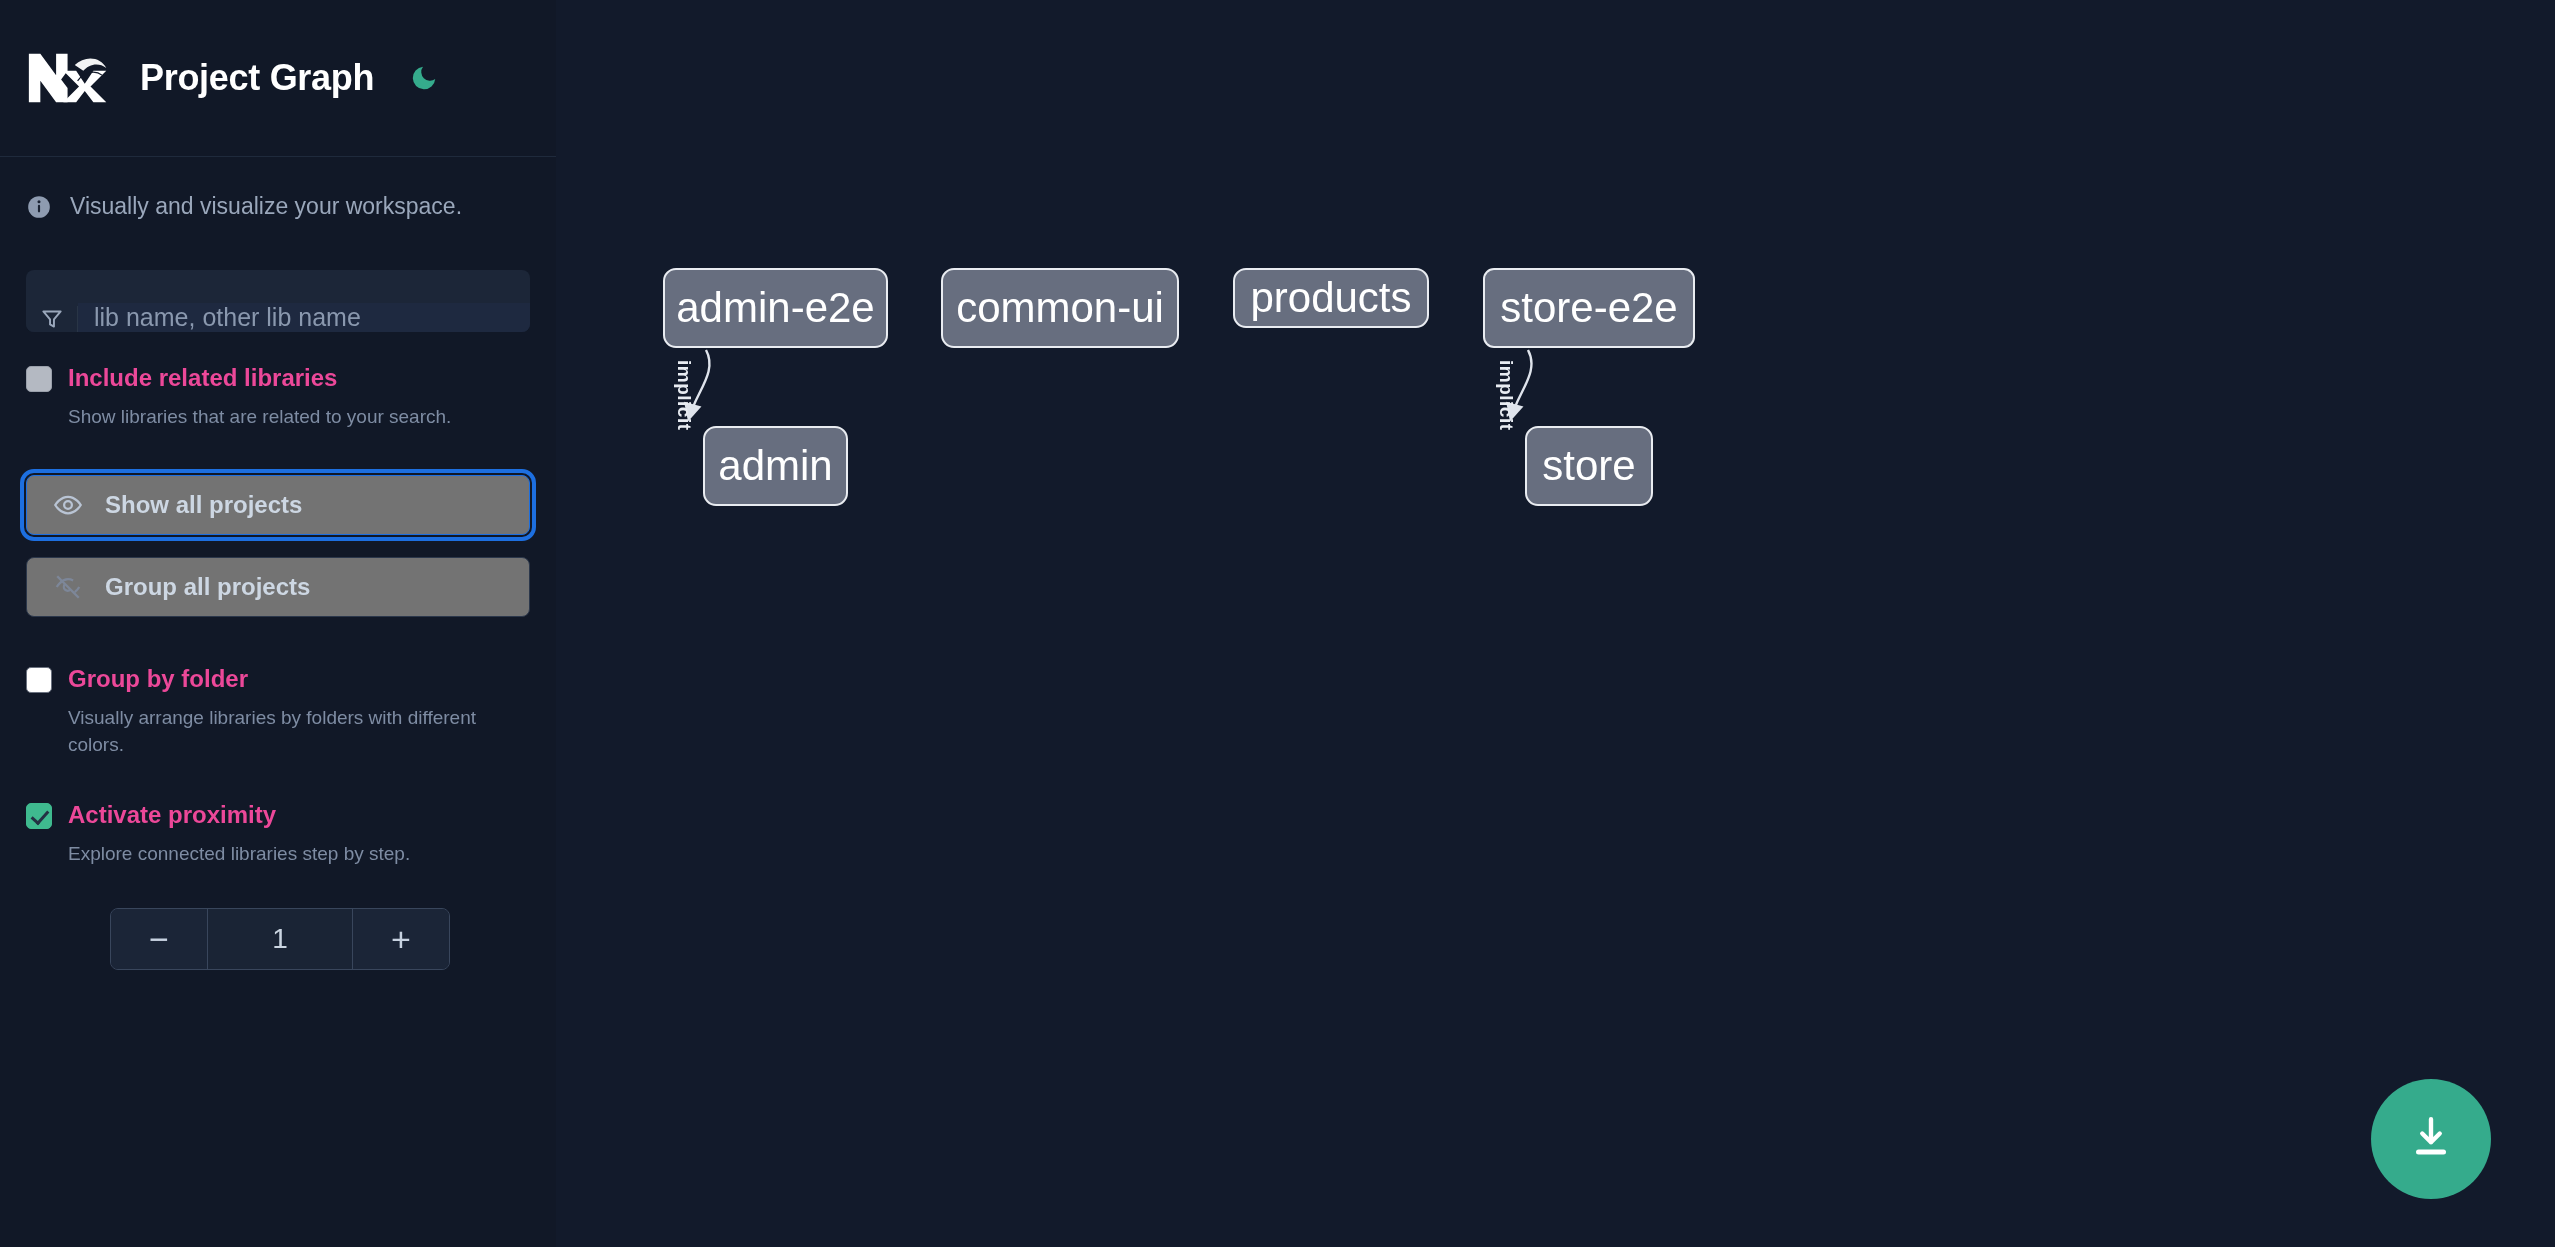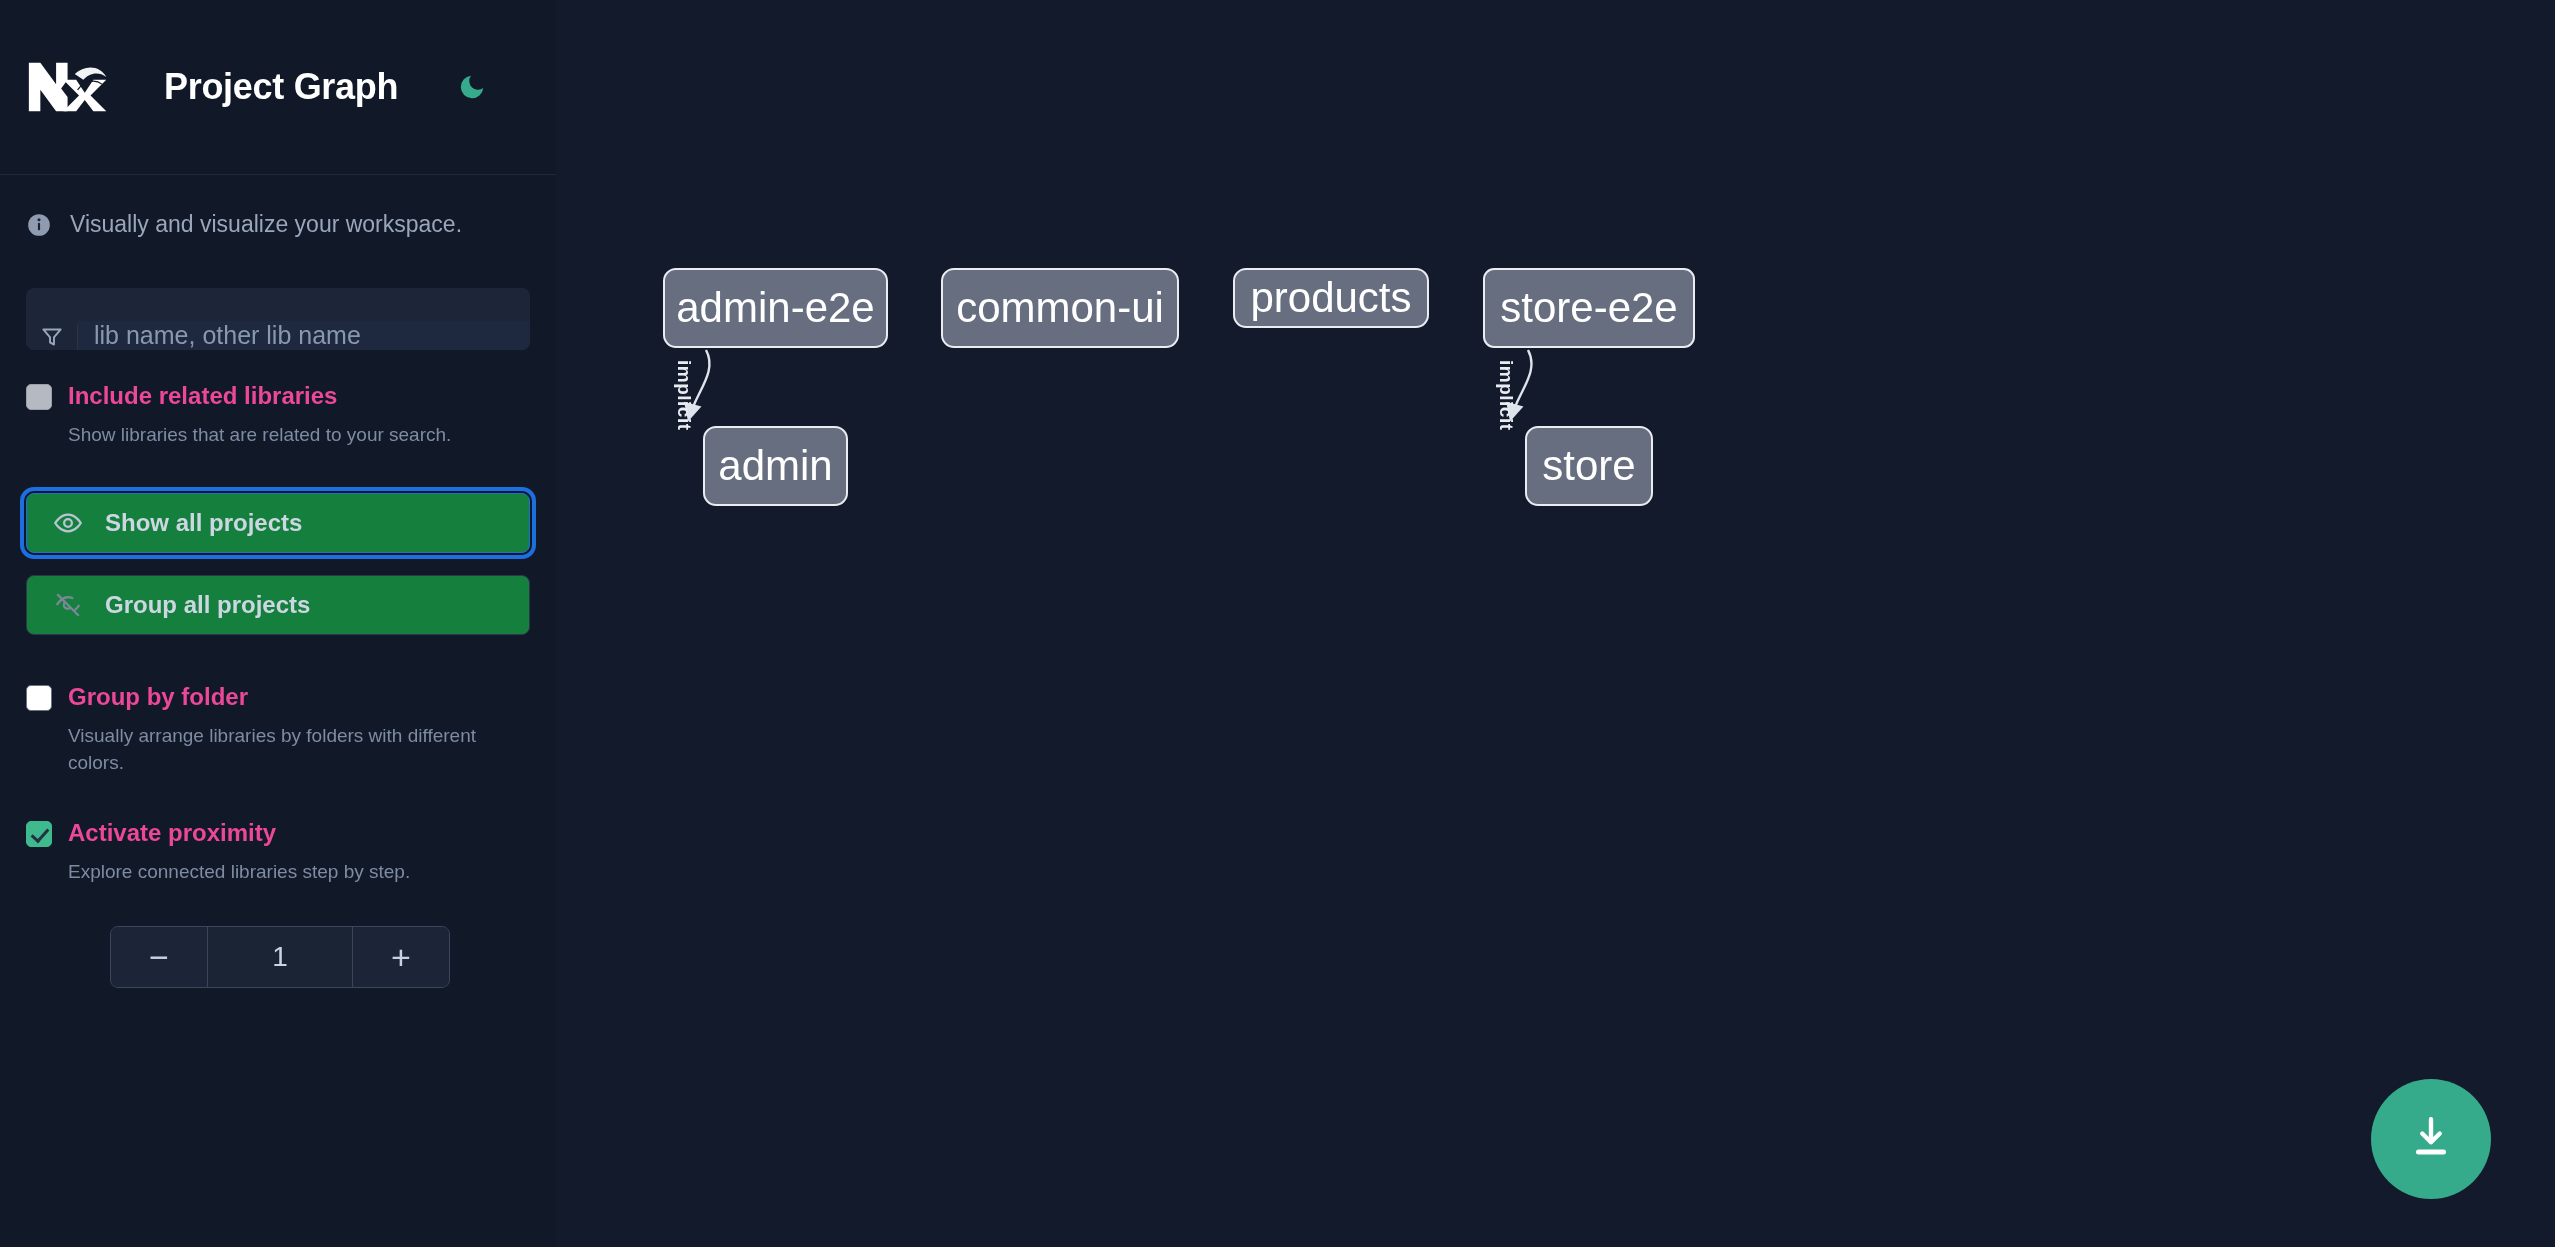--- a/index.html
+++ b/index.html
@@ -13,25 +13,24 @@
 
   
   #sidebar {
     width: 556px; height: 1247px;
     background: #111827;
     position: relative;
     flex: 0 0 556px;
     overflow: hidden;
   }
   .sb-header {
-    height: 175px;
+    height: 157px;
     display: flex; align-items: center;
     padding-left: 26px;
     border-bottom: 1px solid #1f2a3c;
-    gap: 24px;
   }
   .nx-logo { width: 86px; height: 58px; flex: 0 0 86px; }
   .app-title {
     font-size: 36px; font-weight: 700; color: #ffffff;
     margin-left: 28px; letter-spacing: -0.3px;
     white-space: nowrap;
   }
   .theme-toggle {
     margin-left: 30px; width: 40px; height: 40px;
     display: flex; align-items: center; justify-content: center;
@@ -83,21 +82,21 @@
     border: solid #243143; border-width: 0 3.5px 3.5px 0;
     transform: rotate(42deg);
   }
   .opt-body { margin-left: 16px; }
   .opt-title { font-size: 24px; font-weight: 700; color: #ec4899; line-height: 1.3; }
   .opt-desc { font-size: 19px; color: #7e8ca3; line-height: 1.42; margin-top: 11px; max-width: 430px; }
 
   .btn-row { margin: 44px 26px 0 26px; }
   .big-btn {
     width: 504px; height: 60px;
-    background: #15803d;
+    background: #737373;
     border: 1px solid #2b374b;
     border-radius: 8px;
     display: flex; align-items: center;
     padding-left: 26px;
     cursor: pointer;
   }
   .big-btn + .big-btn { margin-top: 22px; }
   .big-btn.focused {
     outline: 4px solid #1d6fe0;
     outline-offset: 2px;

